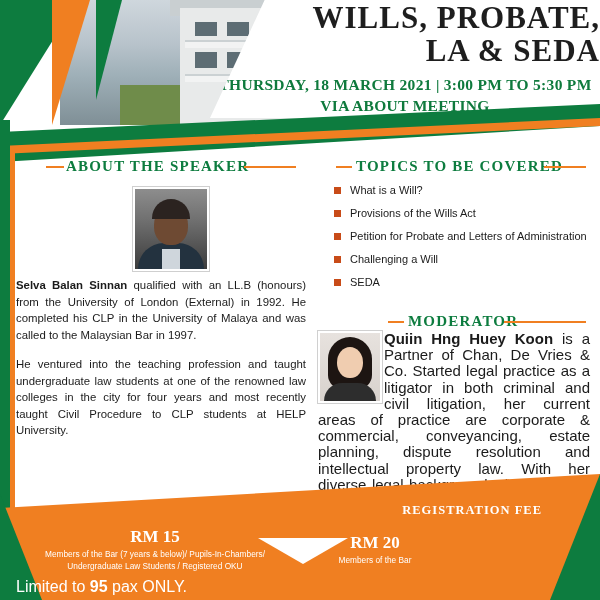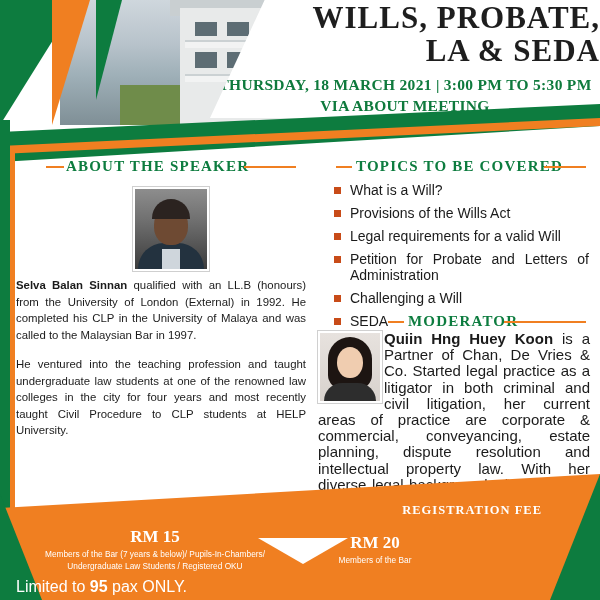--- a/index.html
+++ b/index.html
@@ -88,21 +88,21 @@
     position:absolute;left:16px;top:277px;width:290px;
     font-size:11.4px;line-height:16.5px;color:#1b1b1b;text-align:justify;
   }
   .about-text b{font-weight:bold;}
   .about-text p{margin:0 0 13px 0;}
 
   
   .topics{position:absolute;left:334px;top:182px;width:255px;}
   .topic{display:flex;align-items:flex-start;margin-bottom:7px;}
   .sq{width:7px;height:7px;background:#c84b18;margin:5px 9px 0 0;flex:0 0 auto;}
-  .topic-txt{font-size:14px;line-height:16px;color:#1b1b1b;text-align:justify;}
+  .topic-txt{font-size:11px;line-height:16px;color:#1b1b1b;text-align:justify;}
 
   
   .mod-photo{
     position:absolute;left:318px;top:331px;width:60px;height:68px;
     border:2px solid #ffffff;box-shadow:0 0 0 1px #d0d0d0;
     background:linear-gradient(180deg,#e7e2de 0%,#d8d2cd 100%);overflow:hidden;
   }
   .md-hair{position:absolute;left:50%;top:4px;transform:translateX(-50%);
     width:44px;height:52px;border-radius:22px 22px 14px 14px;background:#1d1512;}
   .md-face{position:absolute;left:50%;top:14px;transform:translateX(-50%);
@@ -209,24 +209,20 @@
     <div class="topic">
         <span class="sq"></span>
         <span class="topic-txt">What is a Will?</span>
       </div>
     <div class="topic">
         <span class="sq"></span>
         <span class="topic-txt">Provisions of the Wills Act</span>
       </div>
     <div class="topic">
         <span class="sq"></span>
-        <span class="topic-txt">Legal requirements for a valid Will</span>
-      </div>
-    <div class="topic">
-        <span class="sq"></span>
         <span class="topic-txt">Petition for Probate and Letters of Administration</span>
       </div>
     <div class="topic">
         <span class="sq"></span>
         <span class="topic-txt">Challenging a Will</span>
       </div>
     <div class="topic">
         <span class="sq"></span>
         <span class="topic-txt">SEDA</span>
       </div>

